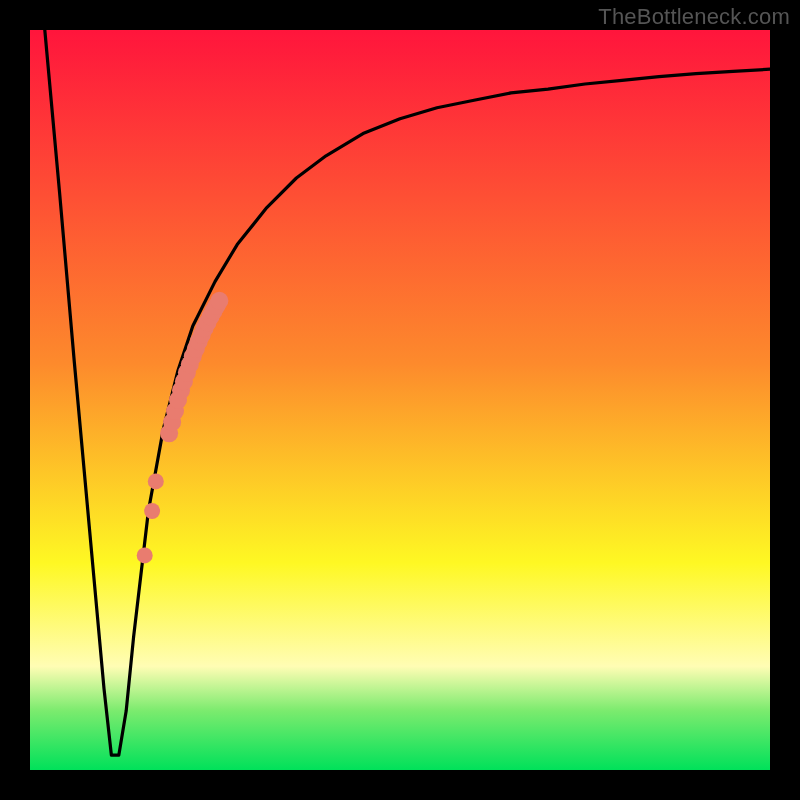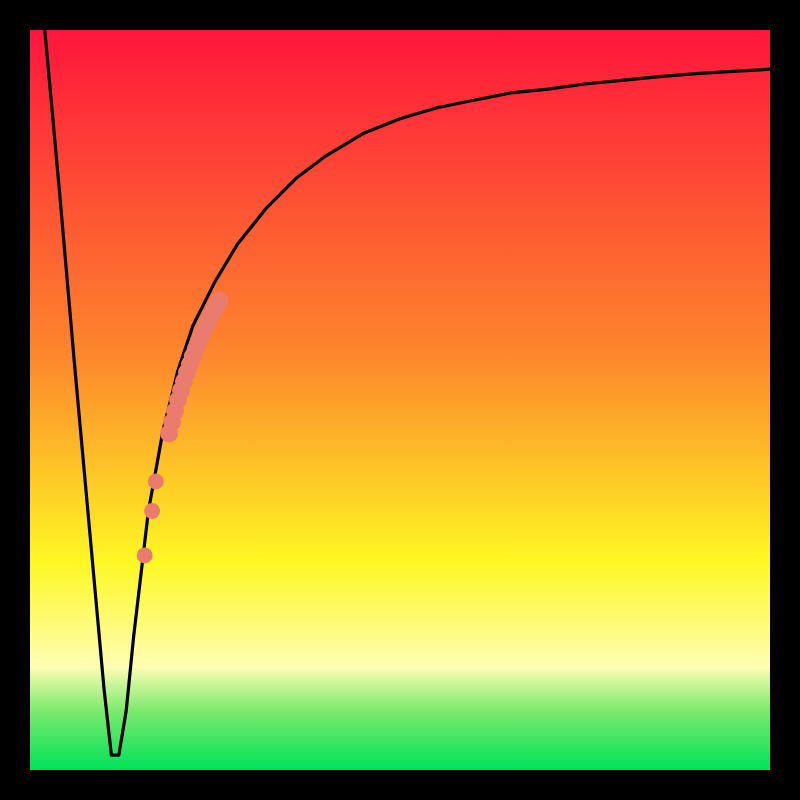--- a/index.html
+++ b/index.html
@@ -72,13 +72,14 @@
         <circle cx="201.7" cy="334.9" r="9" fill="#e97c6f"></circle>
         <circle cx="204.6" cy="328.2" r="9" fill="#e97c6f"></circle>
         <circle cx="207.6" cy="322.3" r="9" fill="#e97c6f"></circle>
         <circle cx="210.6" cy="316.4" r="9" fill="#e97c6f"></circle>
         <circle cx="213.5" cy="311.2" r="9" fill="#e97c6f"></circle>
         <circle cx="216.5" cy="306.0" r="9" fill="#e97c6f"></circle>
         <circle cx="219.4" cy="300.8" r="9" fill="#e97c6f"></circle>
       </g>
   </svg>
 
+  <div class="attribution">TheBottleneck.com</div>
 </div>
 
 </body></html>

